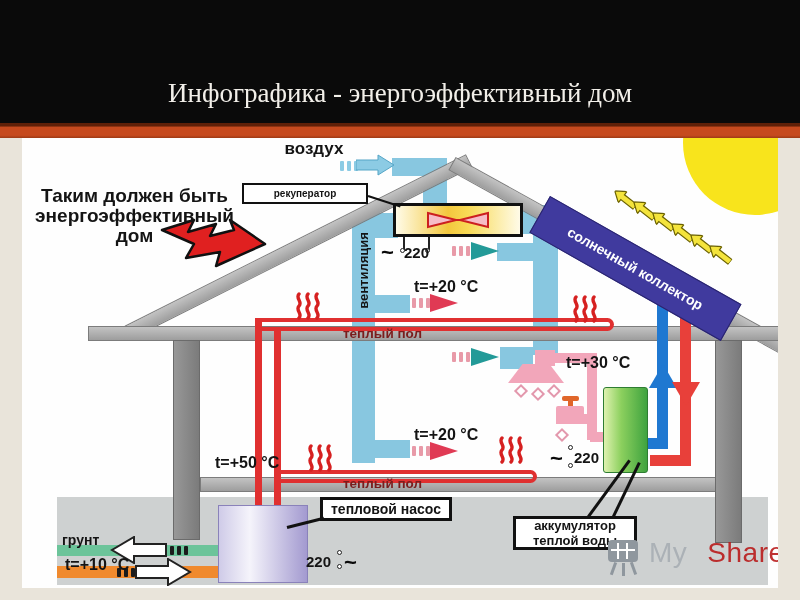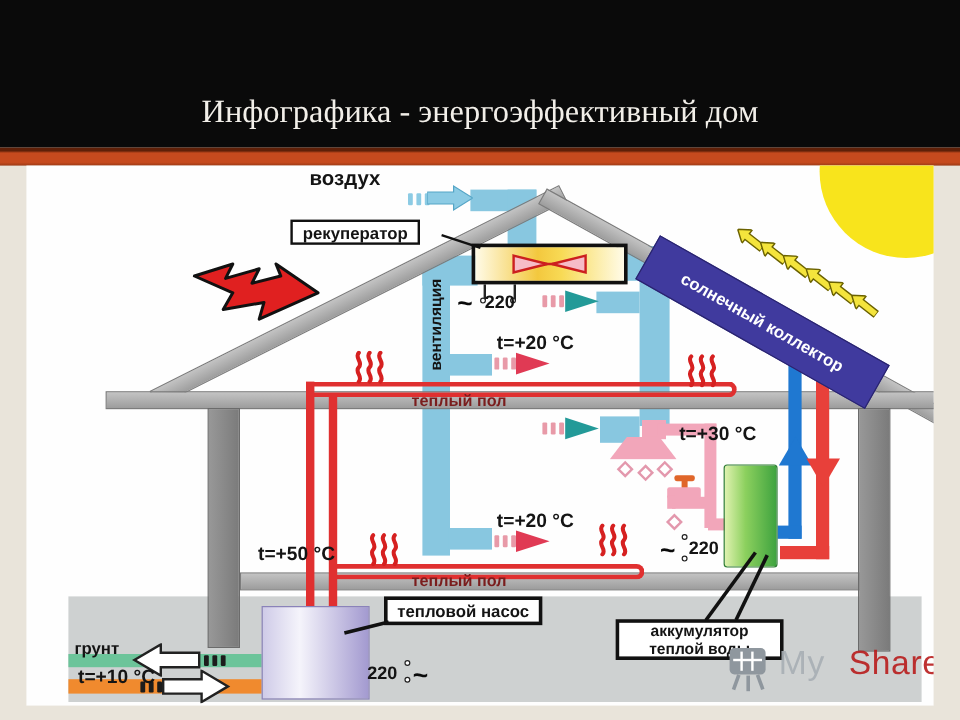--- a/index.html
+++ b/index.html
@@ -96,35 +96,40 @@
       <line x1="29" y1="10" x2="37" y2="10" stroke="#cc1f1f" stroke-width="2"></line>
     </svg>
   </div>
   <div class="pin" style="left:381px;top:99px;height:13px;"></div>
   <div class="pin" style="left:406px;top:99px;height:13px;"></div>
   <div class="pincirc" style="left:378px;top:110px;"></div>
   <div class="pincirc" style="left:403px;top:110px;"></div>
   <div class="plug" style="left:359px;top:108px;">~</div>
   <div class="txt" style="left:382px;top:106px;font-size:15px;">220</div>
 
-  <div class="labelbox" style="left:220px;top:45px;width:108px;height:21px;border-width:2px;font-size:14px;">рекуператор</div>
+  <div class="labelbox" style="left:220px;top:45px;width:126px;height:21px;border-width:2px;font-size:10px;">рекуператор</div>
   <div class="pline" style="left:346px;top:57px;width:34px;height:2px;transform:rotate(18deg);transform-origin:0 50%;"></div>
 
   <div class="txt" style="left:296px;top:125px;width:90px;font-size:13px;text-align:center;transform:rotate(-90deg);">вентиляция</div>
 
-  <div class="txt" style="left:236px;top:1px;width:112px;font-size:17px;">воздух</div>
+  <div class="txt" style="left:236px;top:1px;width:112px;text-align:center;font-size:17px;">воздух</div>
   <div class="dashes dash-blue" style="left:318px;top:23px;">
       <i></i>
       <i></i>
       <i></i>
     </div>
   <svg class="arrow" style="left:334px;top:16px;" width="38" height="22">
     <polygon points="0,6 22,6 22,1 38,11 22,21 22,16 0,16" fill="#8ccbe4" stroke="#55a5c6" stroke-width="1"></polygon>
   </svg>
 
+  <div class="txt" style="left:5px;top:48px;width:215px;text-align:center;font-size:19px;line-height:20px;white-space:normal;">
+    <div>Таким должен быть</div>
+    <div>энергоэффективный</div>
+    <div>дом</div>
+  </div>
   <svg class="arrow" style="left:138px;top:80px;z-index:7;" width="110" height="50">
     <polygon points="2,12 34,2 28,14 56,6 50,18 74,12 70,2 105,26 56,48 60,34 26,40 34,26" fill="#e02020" stroke="#111" stroke-width="2.5" stroke-linejoin="round"></polygon>
   </svg>
 
   <div class="abs" style="left:528px;top:58px;width:218px;height:40px;background:#403a9e;border:1px solid #29246e;z-index:4;
               transform:rotate(29.5deg);transform-origin:0 0;display:flex;align-items:center;justify-content:center;">
     <span style="color:#fff;font-weight:bold;font-size:14px;white-space:nowrap;">солнечный коллектор</span>
   </div>
   <svg class="ray" style="left:590px;top:54px;" width="26" height="14">
       <polygon points="26,4 10,4 10,0 0,7 10,14 10,10 26,10" fill="#f4e43c" stroke="#6b6200" stroke-width="1.2"></polygon>
@@ -274,21 +279,21 @@
 
   <div class="abs" style="left:196px;top:367px;width:90px;height:78px;z-index:4;
               background:linear-gradient(90deg,#cfcbe8,#f5f4fb 35%,#a39ad0);border:1px solid #8a82ba;box-sizing:border-box;"></div>
   <div class="labelbox" style="left:298px;top:359px;width:132px;height:24px;font-size:14px;text-align:right;">тепловой насос</div>
   <div class="pline" style="left:265px;top:388px;width:38px;height:3px;transform:rotate(-14deg);transform-origin:0 50%;"></div>
   <div class="txt" style="left:284px;top:415px;font-size:15px;">220</div>
   <div class="pincirc" style="left:315px;top:412px;"></div>
   <div class="pincirc" style="left:315px;top:426px;"></div>
   <div class="plug" style="left:322px;top:418px;">~</div>
 
-  <div class="labelbox" style="left:491px;top:378px;width:140px;height:34px;font-size:13px;line-height:15px;flex-direction:column;">
+  <div class="labelbox" style="left:491px;top:378px;width:124px;height:34px;font-size:13px;line-height:15px;flex-direction:column;">
     <div>аккумулятор</div>
     <div>теплой воды</div>
   </div>
   <div class="pline" style="left:565px;top:378px;width:70px;height:2.5px;transform:rotate(-53.8deg);transform-origin:0 0;"></div>
   <div class="pline" style="left:590px;top:378px;width:60px;height:2.5px;transform:rotate(-64.3deg);transform-origin:0 0;"></div>
 
   <div class="ms-screen" style="left:586px;top:402px;">
     <div class="h"></div>
       <div class="v1"></div>
       <div class="v2"></div>

